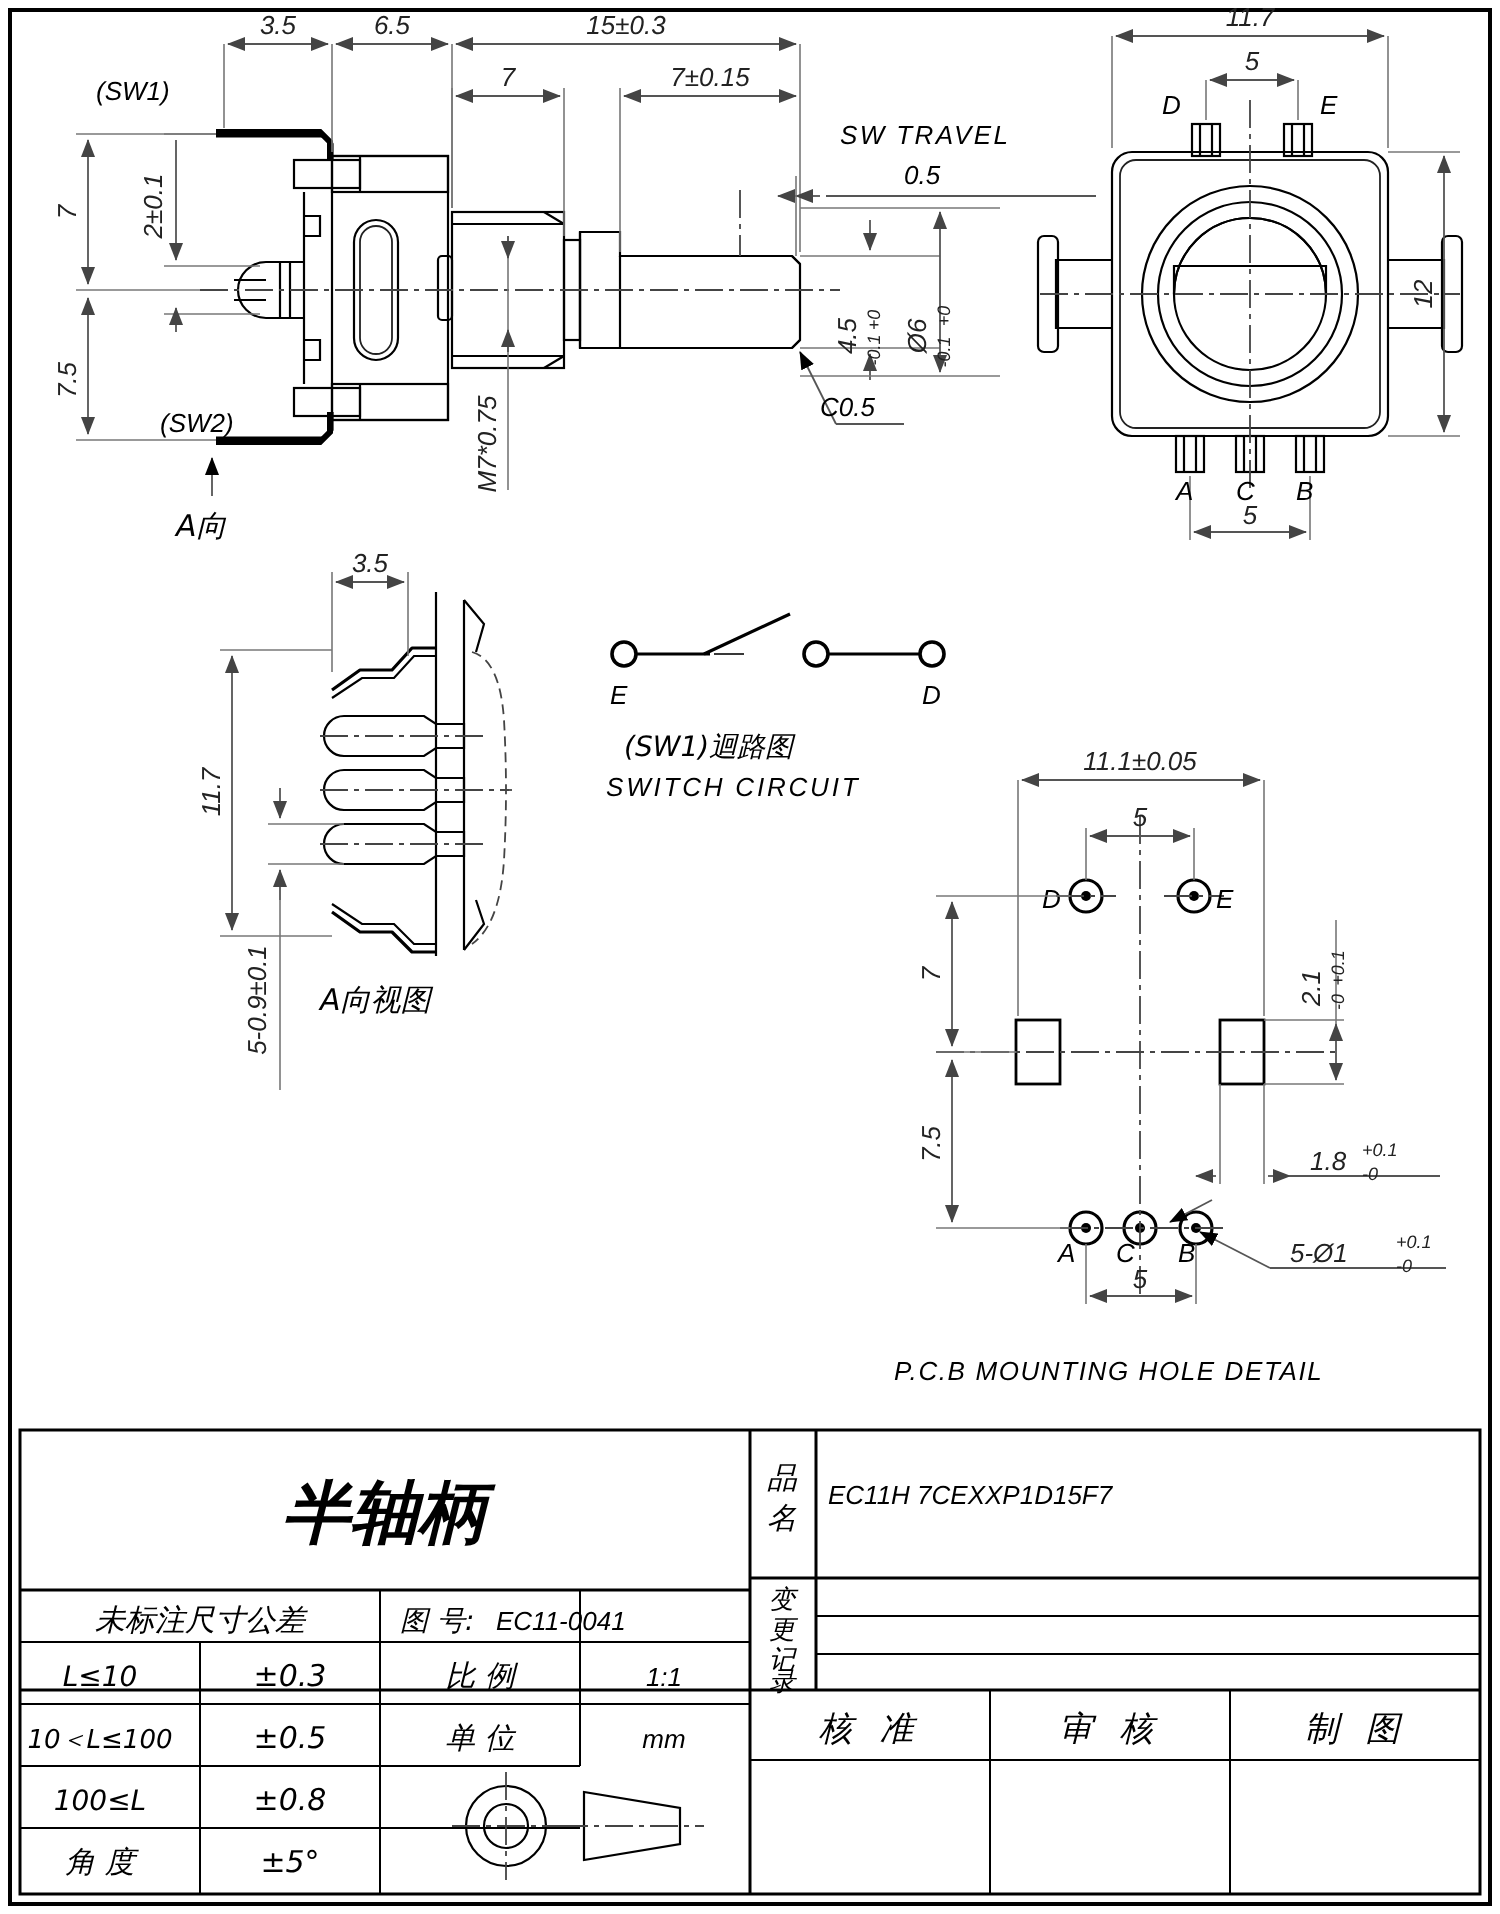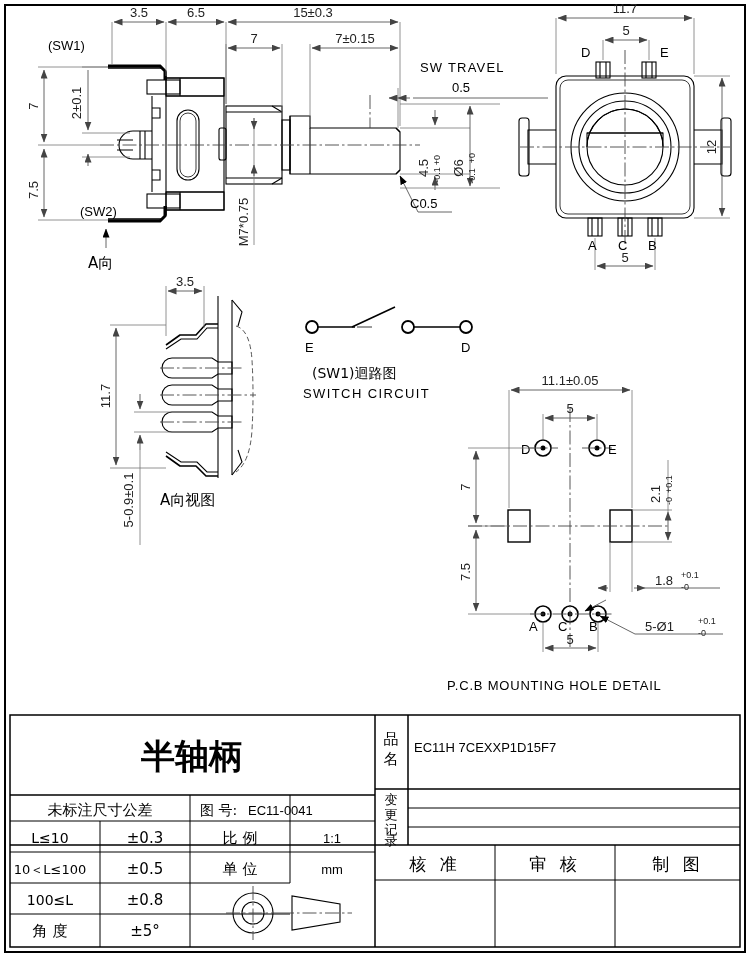--- a/index.html
+++ b/index.html
@@ -1,18 +1,18 @@
 <!DOCTYPE html>
 <html><head>
 <meta charset="utf-8">
 <title>EC11H Technical Drawing</title>
 <style>
   html,body{margin:0;padding:0;background:#fff;}
   body{width:750px;height:957px;font-family:"Liberation Sans",sans-serif;color:#000;}
-  #sheet{position:relative;width:750px;height:957px;overflow:hidden;background:#fff;}
+  #sheet{position:relative;width:750px;height:957px;overflow:hidden;background:#fff;font-style:italic;}
   #sheet svg{display:block;}
 </style>
 </head>
 <body>
 
 <div id="sheet">
 <svg width="750" height="957" viewBox="0 0 750 957" xmlns="http://www.w3.org/2000/svg">
   <defs>
     <marker id="ar" markerWidth="9" markerHeight="7" refX="8.5" refY="3.5" orient="auto" markerUnits="userSpaceOnUse">
       <path d="M0,0 L9,3.5 L0,7 Z" fill="#444"></path>

